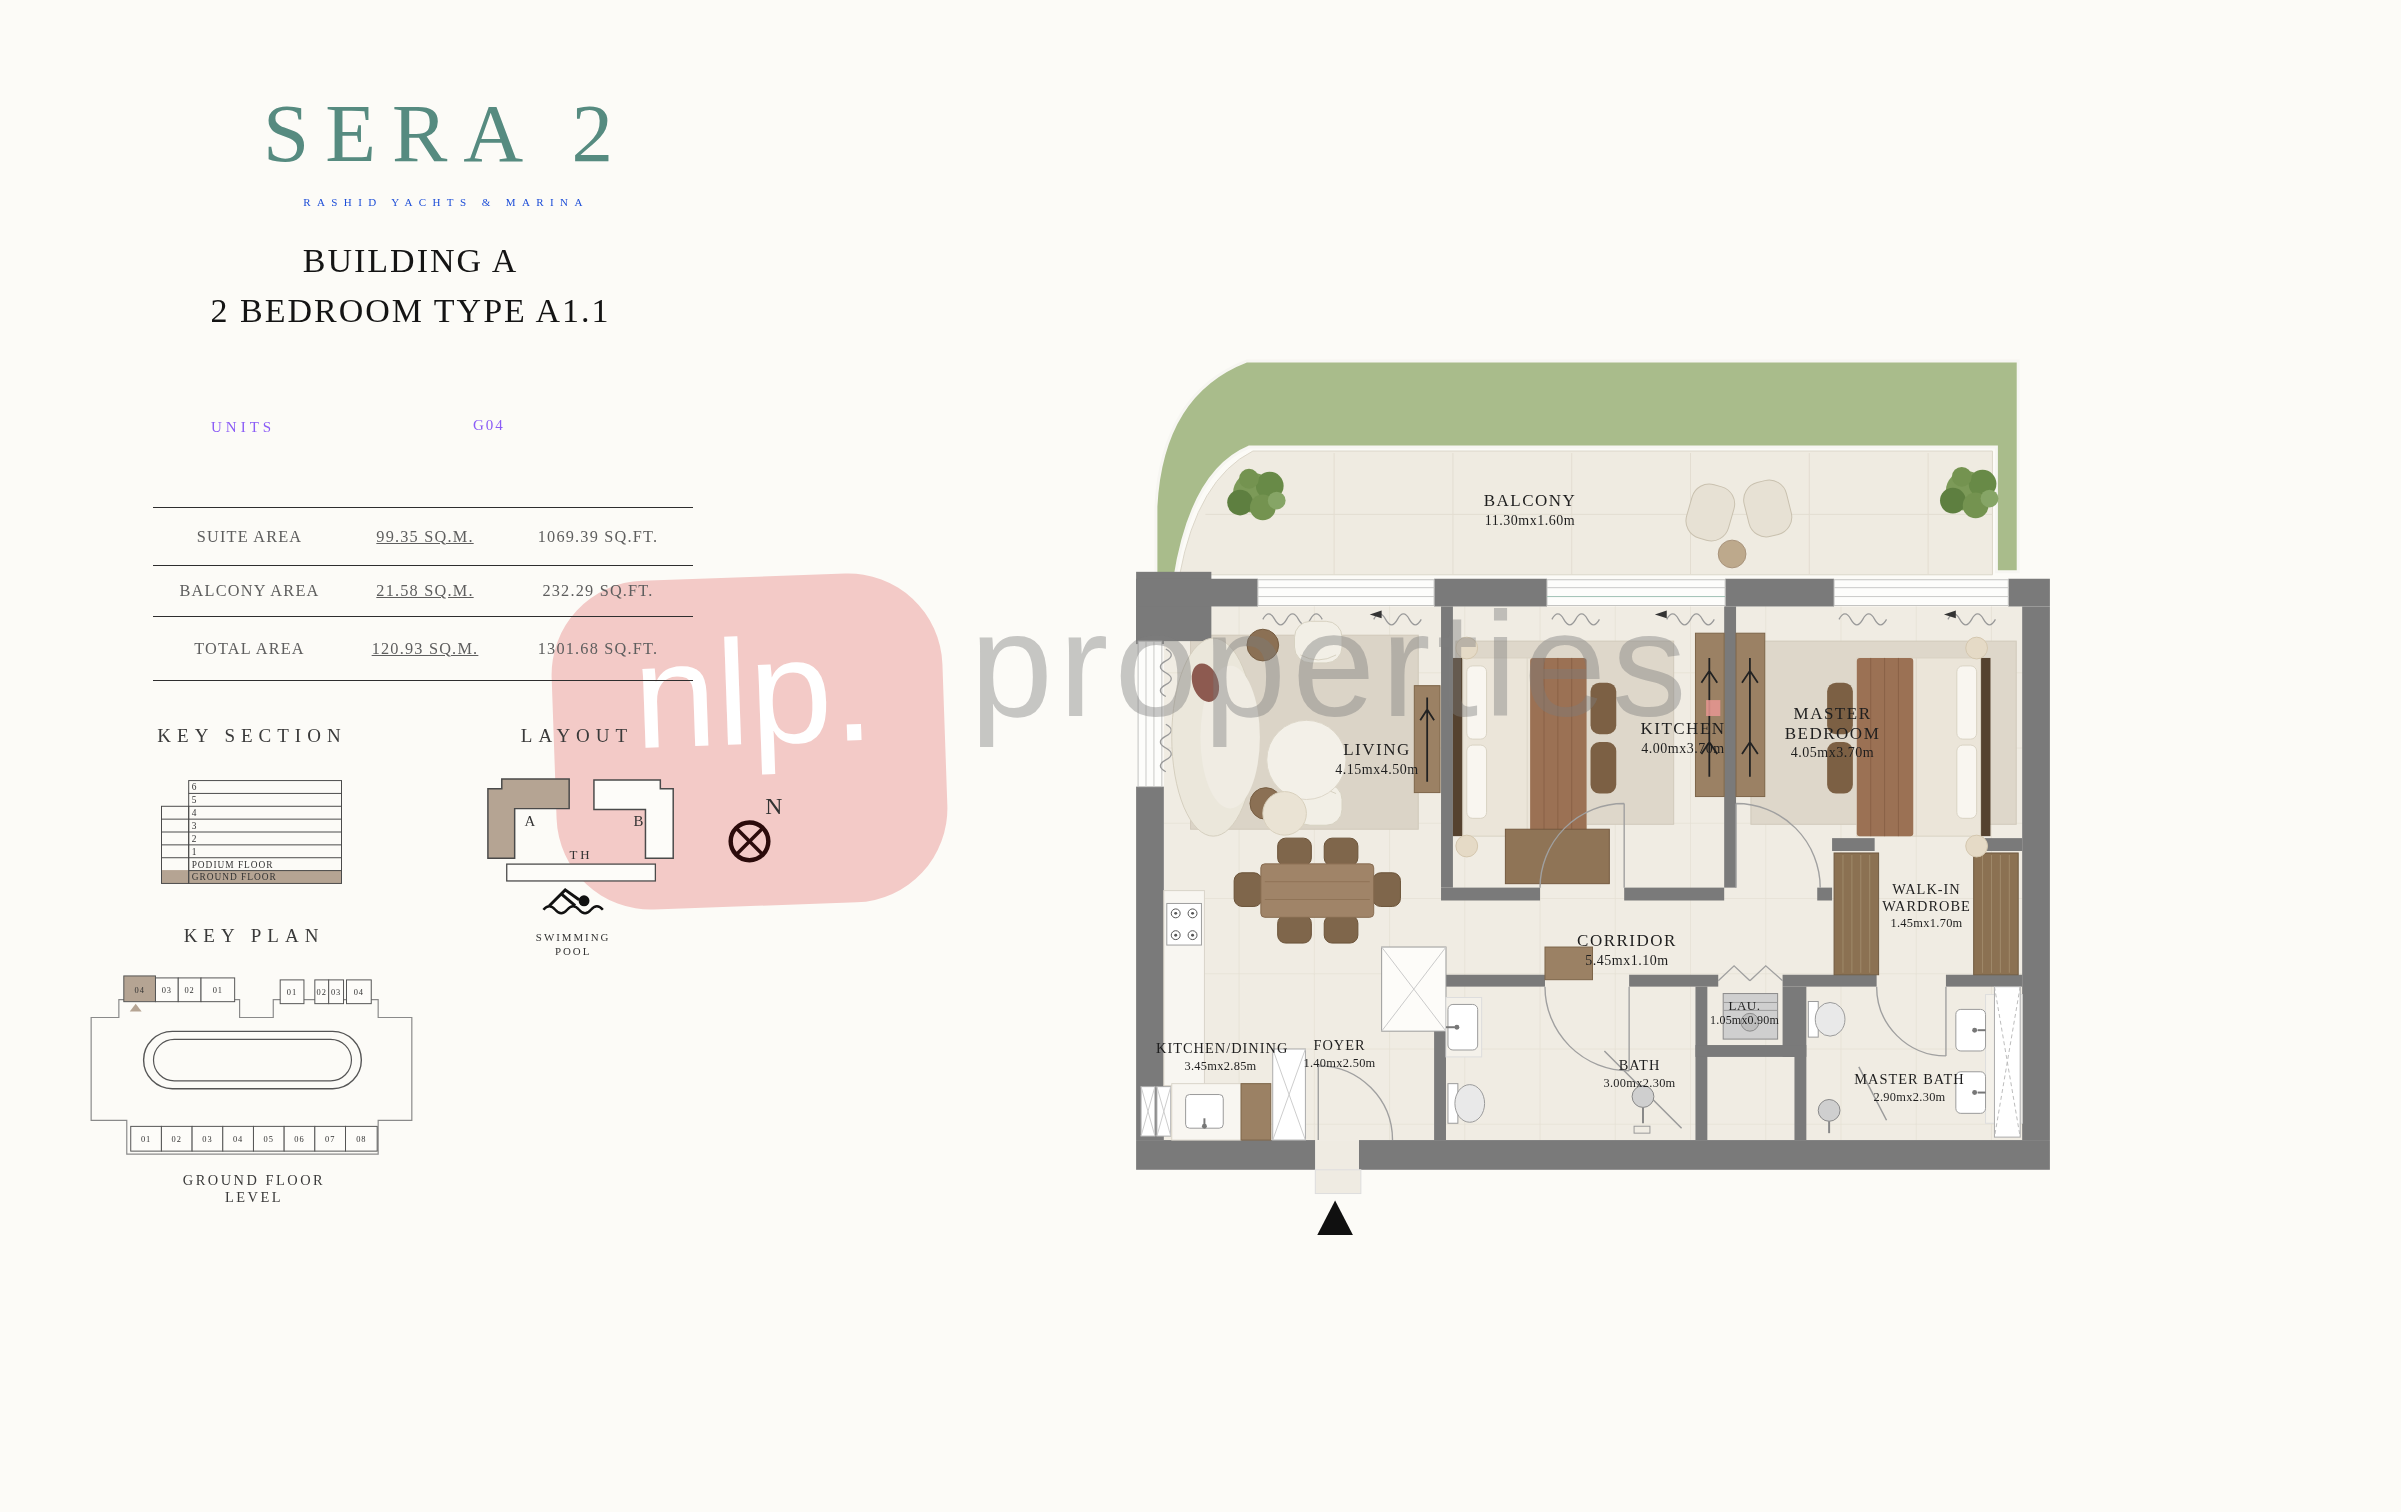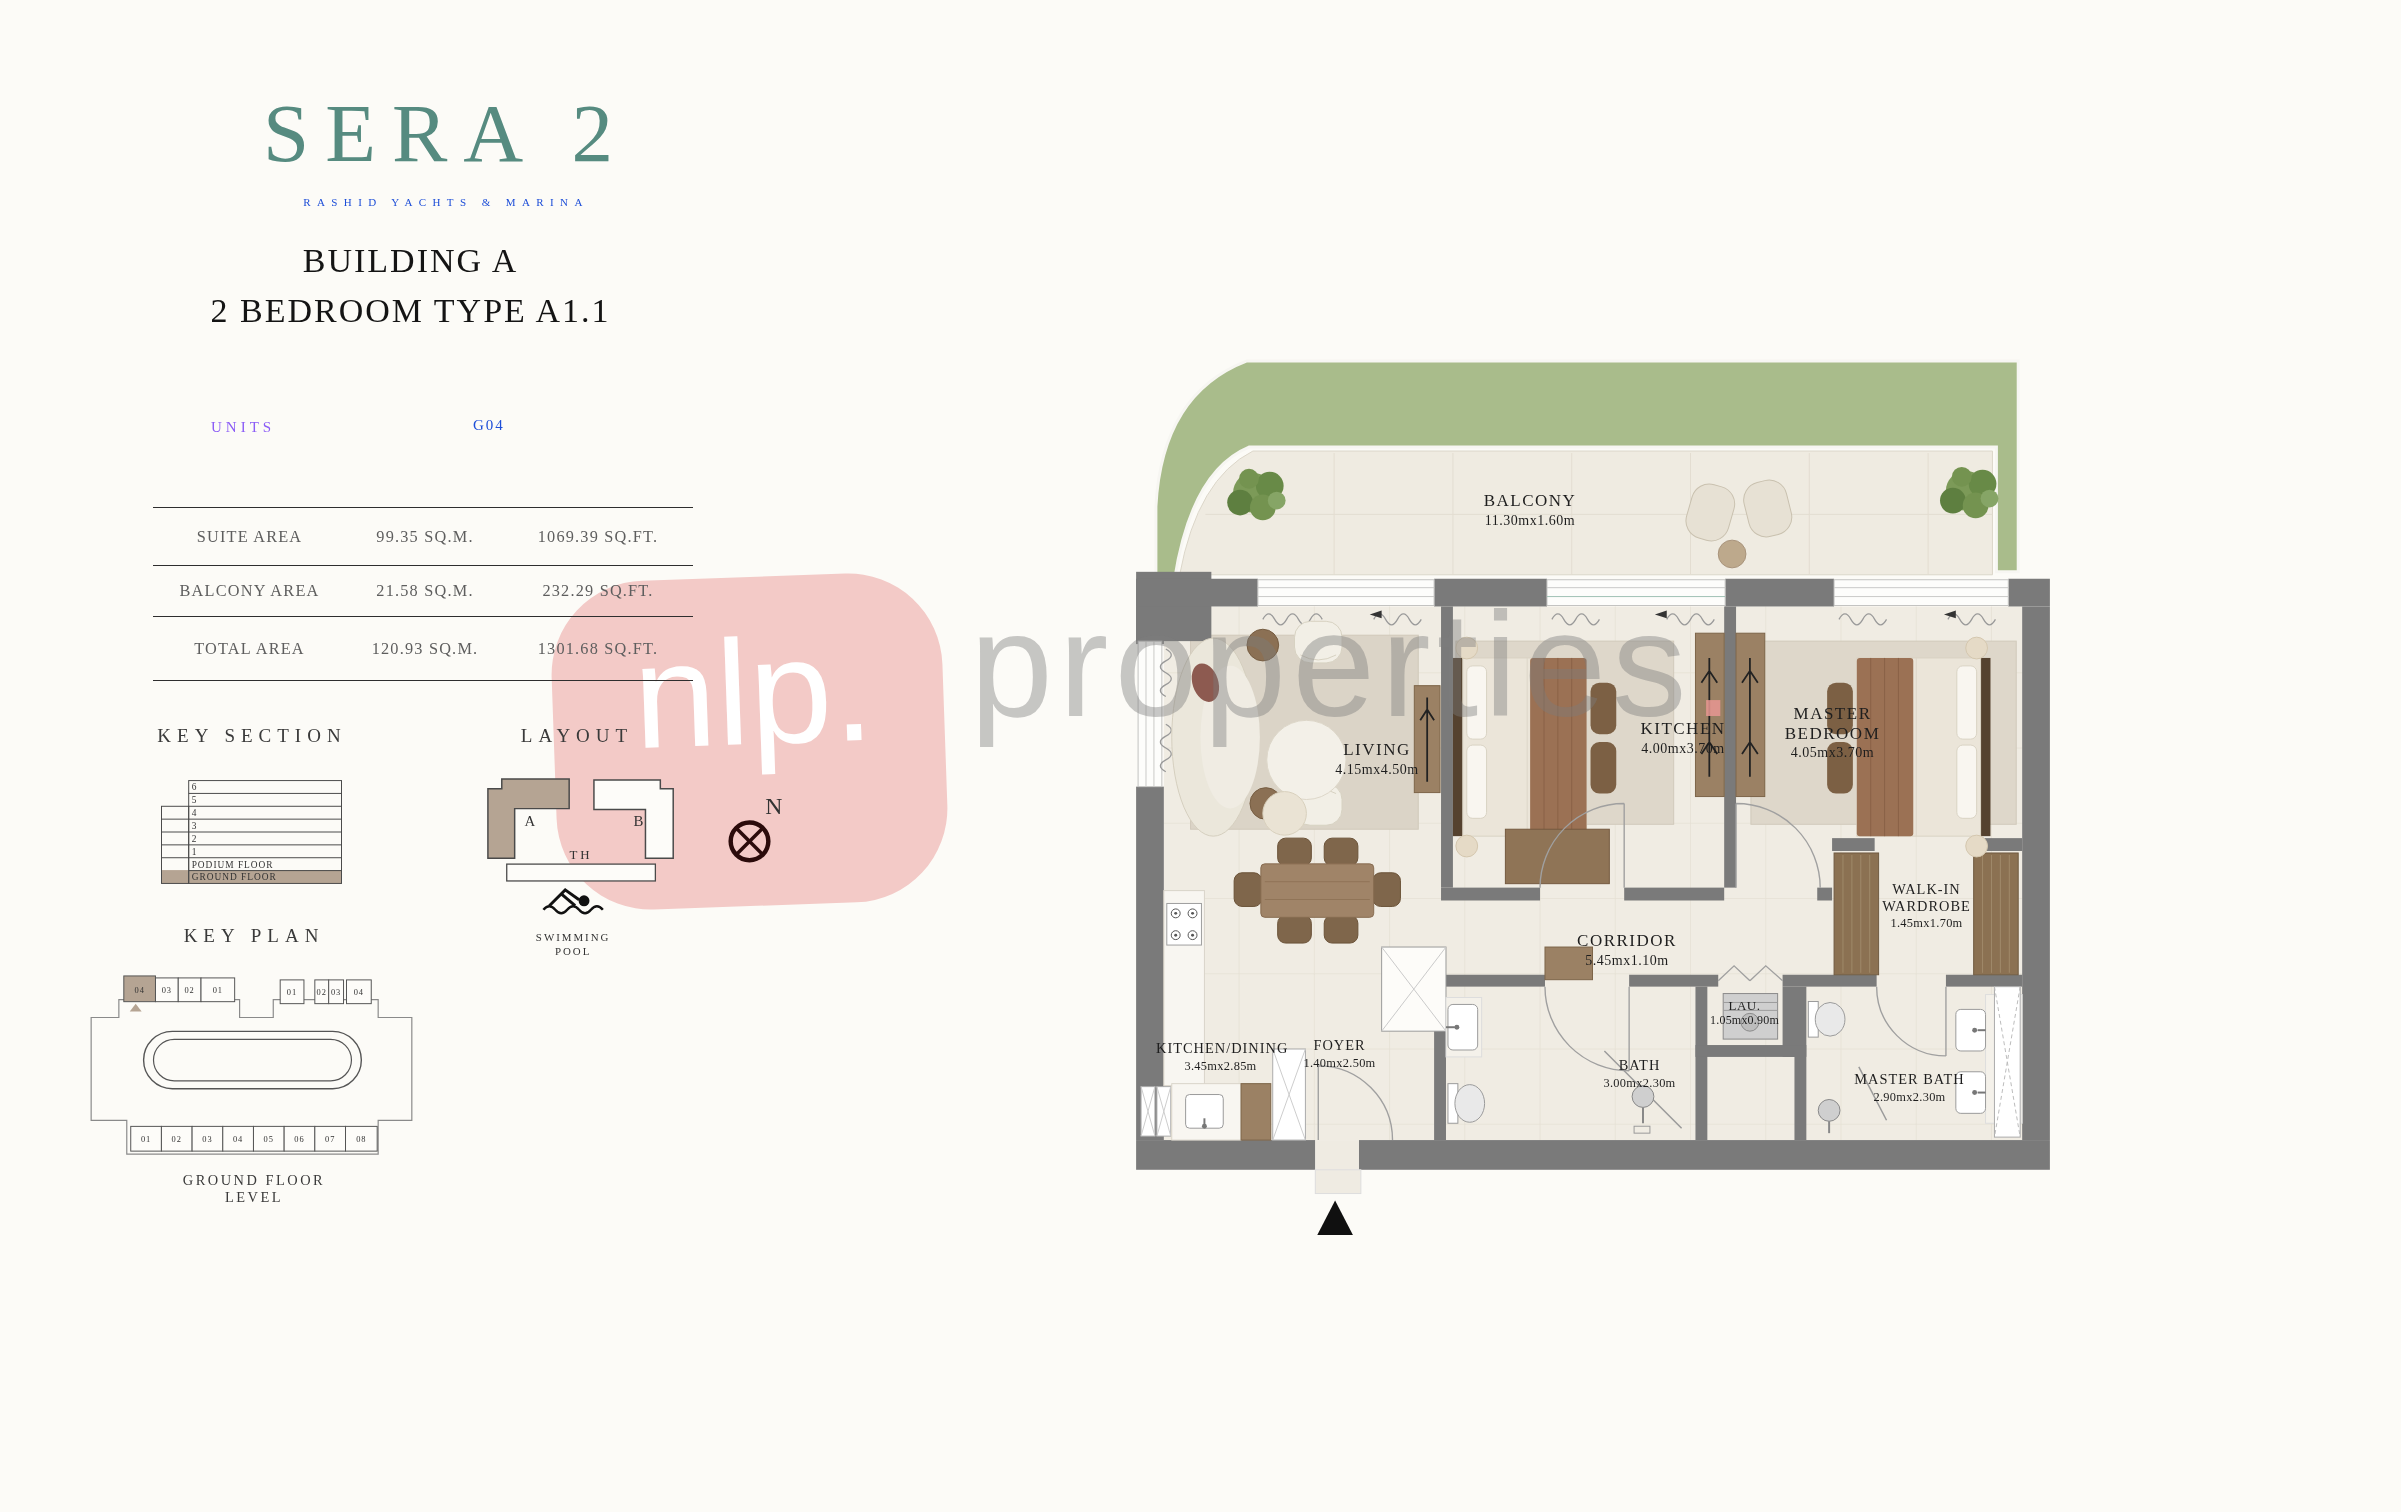--- a/index.html
+++ b/index.html
@@ -9,27 +9,27 @@
   .abs{position:absolute;}
 
   
   .logo-title{left:248px;top:85px;width:396px;text-align:center;font-size:83px;
       letter-spacing:16px;color:#568b80;z-index:20;font-weight:400;}
   .logo-sub{left:248px;top:196px;width:396px;text-align:center;font-size:11px;
       letter-spacing:6.4px;color:#1d4ed8;z-index:20;}
   .heading{left:178px;top:236px;width:465px;text-align:center;color:#141414;z-index:20;}
   .heading div{font-size:34px;letter-spacing:2px;line-height:50px;}
   .units-label{left:211px;top:419px;font-size:15px;letter-spacing:4px;color:#8b5cf6;z-index:20;}
-  .units-value{left:473px;top:417px;font-size:15px;letter-spacing:2px;color:#1d4ed8;z-index:20;}
+  .units-value{left:473px;top:417px;font-size:15px;letter-spacing:2px;color:#8b5cf6;z-index:20;}
 
   .area-table{left:153px;top:507px;width:540px;border-top:1px solid #2e2e2e;z-index:20;}
   .area-row{display:flex;align-items:center;border-bottom:1px solid #2e2e2e;}
   .area-row.r1{height:57px;} .area-row.r2{height:50px;} .area-row.r3{height:63px;}
   .area-cell{text-align:center;font-size:16.3px;letter-spacing:1.2px;color:#5e5e5e;}
-  .c-label{width:193px;} .c-sqm{width:158px;} .c-sqft{width:188px;}
+  .c-label{width:193px;} .c-sqm{width:158px;text-decoration:underline;} .c-sqft{width:188px;}
 
   .section-title{font-size:19px;letter-spacing:6px;color:#3a3a3a;text-align:center;z-index:20;}
   .t-keysection{left:153px;top:725px;width:198px;}
   .t-layout{left:478px;top:725px;width:198px;}
   .t-keyplan{left:155px;top:925px;width:198px;}
   .keyplan-caption{left:155px;top:1172px;width:198px;text-align:center;font-size:14.4px;
       letter-spacing:2.5px;color:#3a3a3a;z-index:20;}
 
   svg text{font-family:"Liberation Serif",serif;fill:#333;}
   .diagram{z-index:20;}

